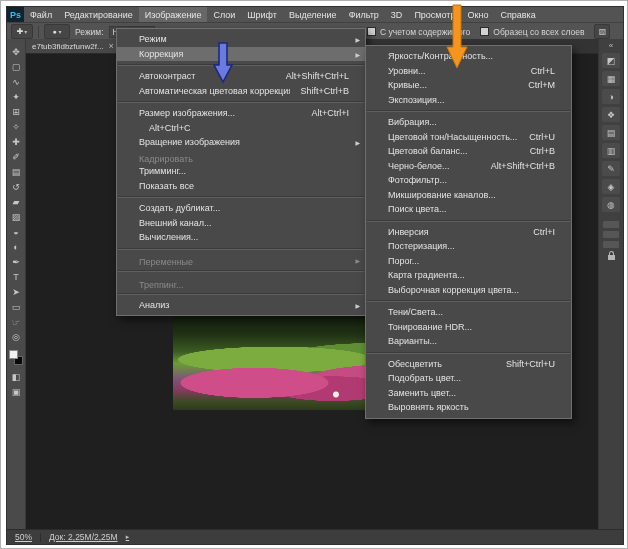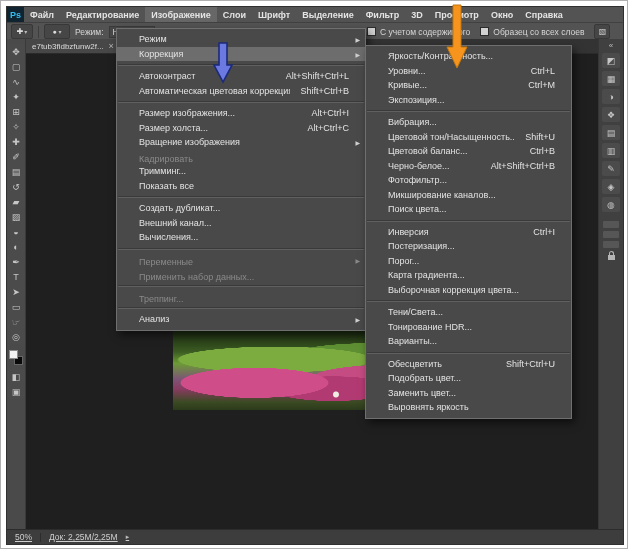--- a/index.html
+++ b/index.html
@@ -3,21 +3,21 @@
 <meta charset="utf-8">
 <style>
   html,body{margin:0;padding:0;background:#ffffff;}
   .frame{position:relative;width:628px;height:549px;background:#ffffff;border:1px solid #b0b0b0;box-sizing:border-box;
          font-family:"Liberation Sans","DejaVu Sans",sans-serif;overflow:hidden;-webkit-font-smoothing:antialiased;}
   .app{position:absolute;left:5px;top:5px;width:618px;height:539px;background:#535353;border:1px solid #303030;box-sizing:border-box;overflow:hidden;}
 
   
   .menubar{height:15px;display:flex;align-items:stretch;background:#535353;border-bottom:1px solid #414141;font-size:9px;color:#e4e4e4;}
   .logo{width:17px;display:flex;align-items:center;justify-content:center;background:#0f2330;color:var(--accent-logo,#35bdf2);font-weight:bold;font-size:9px;}
-  .mb-items{display:flex;font-weight:bold;}
+  .mb-items{display:flex;}
   .mb-item{padding:0 6px;display:flex;align-items:center;cursor:default;white-space:nowrap;}
   .mb-item.active{background:#676767;}
 
   
   .optionsbar{position:relative;height:17px;background:#535353;border-bottom:1px solid #3c3c3c;font-size:8.5px;color:#d6d6d6;}
   .ob-left{position:absolute;left:4px;top:0;height:100%;display:flex;align-items:center;gap:5px;}
   .ob-tool{width:20px;height:13px;background:#464646;border:1px solid #383838;border-radius:2px;color:#ddd;font-size:8px;
            display:flex;align-items:center;justify-content:center;gap:1px;}
   .ob-caret{font-size:6px;color:#bbb;}
   .ob-sep{width:1px;height:12px;background:#3e3e3e;}
@@ -344,21 +344,20 @@
         <span class="shortcut">Shift+Ctrl+B</span>
 
       </div>
       <div class="menu-sep"></div>
       <div class="menu-item">
         <span class="label">Размер изображения...</span>
         <span class="shortcut">Alt+Ctrl+I</span>
 
       </div>
       <div class="menu-item">
-        <span class="label">Размер холста...</span>
         <span class="shortcut">Alt+Ctrl+C</span>
 
       </div>
       <div class="menu-item has-submenu">
         <span class="label">Вращение изображения</span>
         <span class="shortcut"></span>
         <span class="arrow">▶</span>
       </div>
       <div class="menu-item disabled">
         <span class="label">Кадрировать</span>
@@ -390,25 +389,20 @@
         <span class="label">Вычисления...</span>
         <span class="shortcut"></span>
 
       </div>
       <div class="menu-sep"></div>
       <div class="menu-item disabled has-submenu">
         <span class="label">Переменные</span>
         <span class="shortcut"></span>
         <span class="arrow">▶</span>
       </div>
-      <div class="menu-item disabled">
-        <span class="label">Применить набор данных...</span>
-        <span class="shortcut"></span>
-
-      </div>
       <div class="menu-sep"></div>
       <div class="menu-item disabled">
         <span class="label">Треппинг...</span>
         <span class="shortcut"></span>
 
       </div>
       <div class="menu-sep"></div>
       <div class="menu-item has-submenu">
         <span class="label">Анализ</span>
         <span class="shortcut"></span>
@@ -439,21 +433,21 @@
 
       </div>
       <div class="menu-sep"></div>
       <div class="menu-item">
         <span class="label">Вибрация...</span>
         <span class="shortcut"></span>
 
       </div>
       <div class="menu-item">
         <span class="label">Цветовой тон/Насыщенность...</span>
-        <span class="shortcut">Shift+U</span>
+        <span class="shortcut">Ctrl+U</span>
 
       </div>
       <div class="menu-item">
         <span class="label">Цветовой баланс...</span>
         <span class="shortcut">Ctrl+B</span>
 
       </div>
       <div class="menu-item">
         <span class="label">Черно-белое...</span>
         <span class="shortcut">Alt+Shift+Ctrl+B</span>

